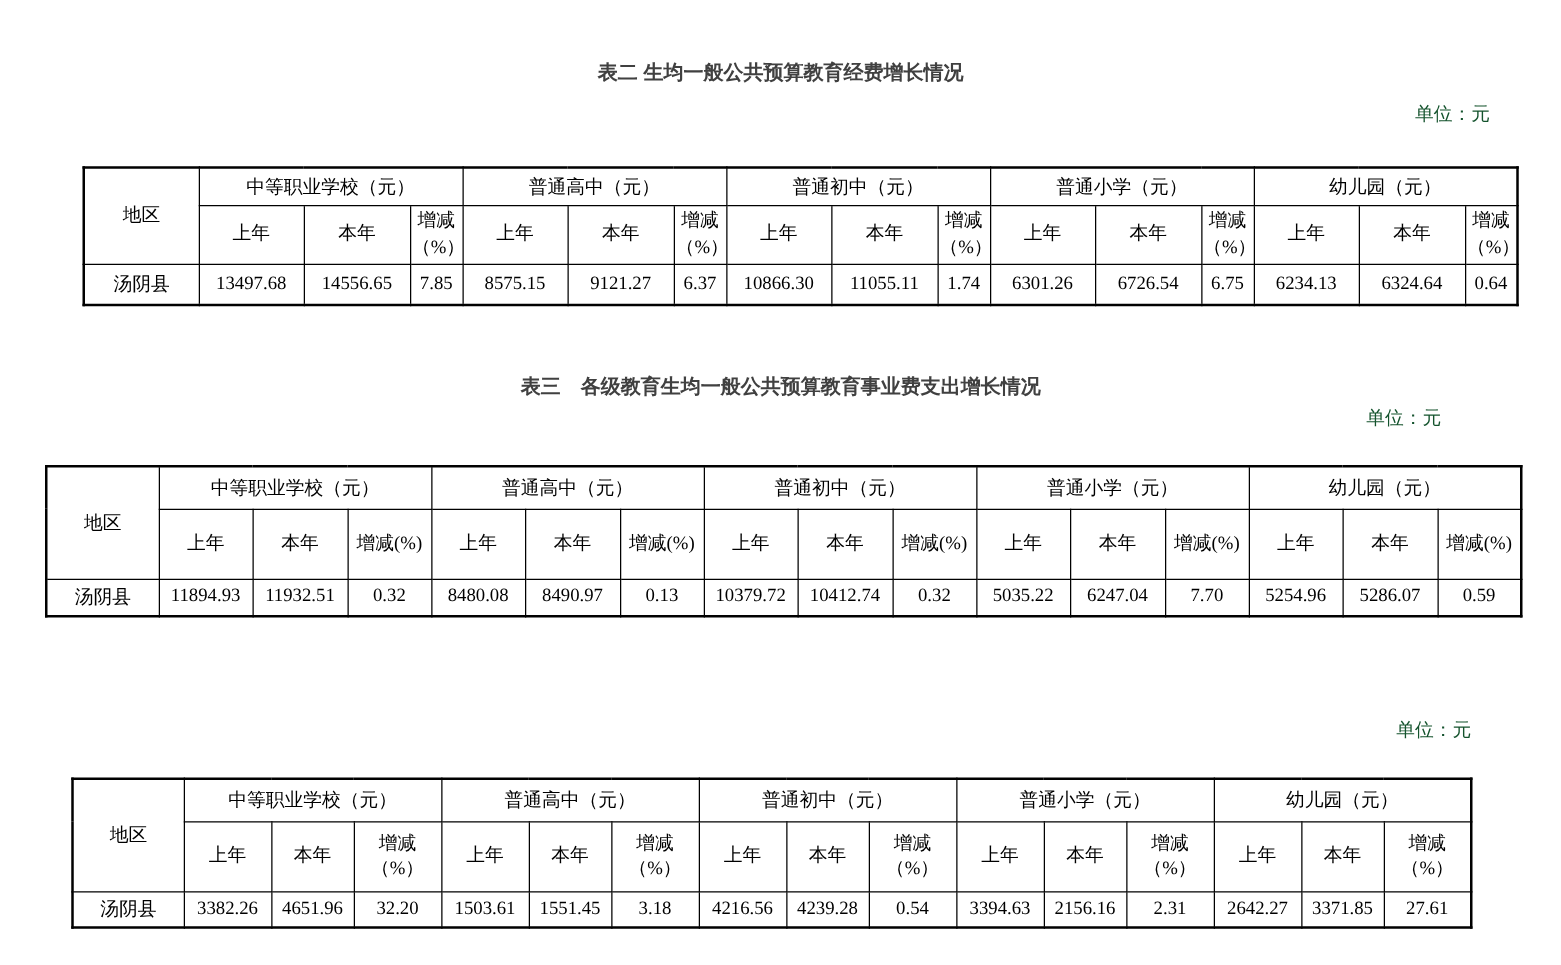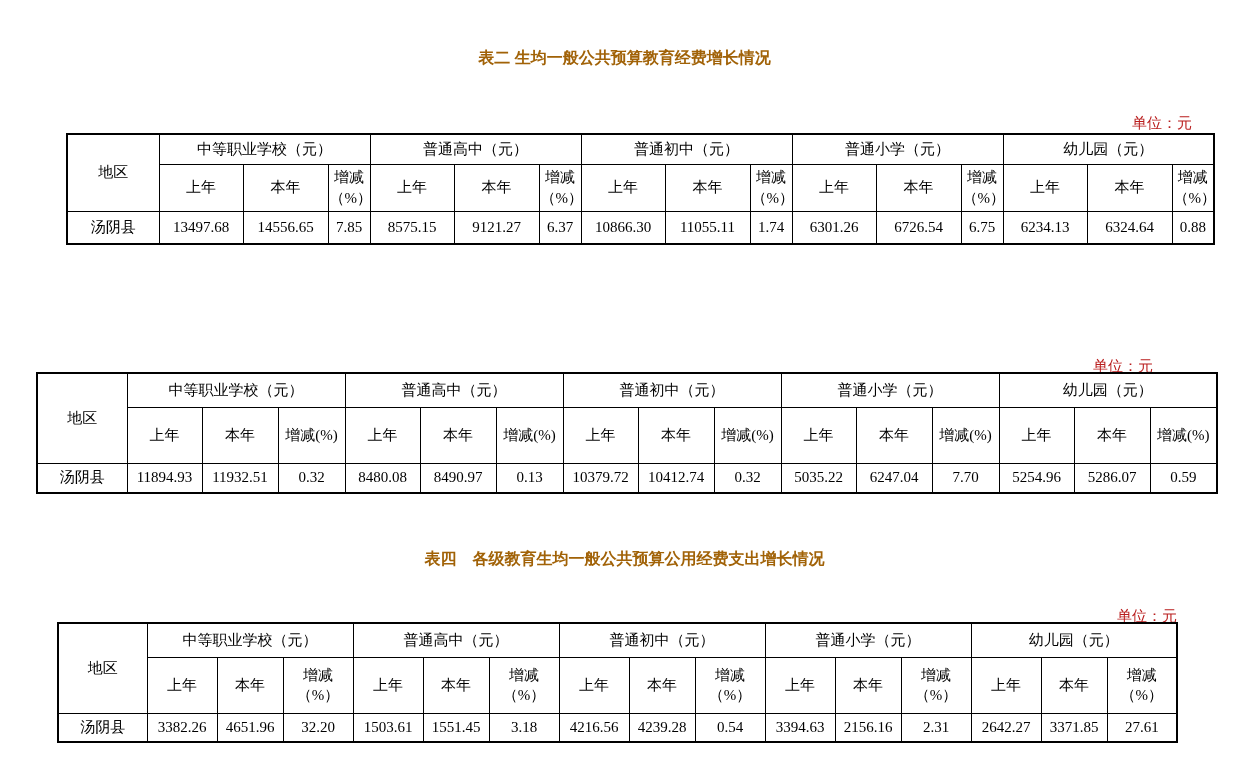--- a/index.html
+++ b/index.html
@@ -8,30 +8,29 @@
     width:1249px;height:772px;
     background:#ffffff;
     font-family:"Liberation Serif","DejaVu Serif",serif;
     color:#000;
     overflow:hidden;
   }
   .tbl-title{
     position:absolute;left:0;width:100%;
     text-align:center;
     font-family:"Liberation Sans","DejaVu Sans",sans-serif;
-    font-weight:bold;font-size:16px;color:#a16207;
+    font-weight:bold;font-size:16px;color:#404040;
     white-space:pre;
   }
   .title-1{top:48px;}
   .title-2{top:299px;}
   .title-3{top:549px;}
   .unit{
-    position:absolute;font-size:15px;color:#b91c1c;
+    position:absolute;font-size:15px;color:#14532d;
     font-family:Liberation Serif, serif;
-    margin-top:32px;
   }
   .unit-1{top:82px;right:57px;}
   .unit-2{top:325px;right:96px;}
   .unit-3{top:575px;right:72px;}
   table{
     position:absolute;
     border-collapse:collapse;
     table-layout:fixed;
     border:2px solid #000;
   }
@@ -138,25 +137,26 @@
           <td class="val">9121.27</td>
           <td class="val">6.37</td>
           <td class="val">10866.30</td>
           <td class="val">11055.11</td>
           <td class="val">1.74</td>
           <td class="val">6301.26</td>
           <td class="val">6726.54</td>
           <td class="val">6.75</td>
           <td class="val">6234.13</td>
           <td class="val">6324.64</td>
-          <td class="val">0.88</td>
+          <td class="val">0.64</td>
         </tr>
       </tbody>
     </table>
 
+  <div class="tbl-title title-2">表三　各级教育生均一般公共预算教育事业费支出增长情况</div>
   <div class="unit unit-2">单位：元</div>
   <table class="t3">
       <colgroup>
         <col class="c-region">
         <col class="c-prev">
         <col class="c-curr">
         <col class="c-chg">
         <col class="c-prev">
         <col class="c-curr">
         <col class="c-chg">
@@ -212,21 +212,20 @@
           <td class="val">5035.22</td>
           <td class="val">6247.04</td>
           <td class="val">7.70</td>
           <td class="val">5254.96</td>
           <td class="val">5286.07</td>
           <td class="val">0.59</td>
         </tr>
       </tbody>
     </table>
 
-  <div class="tbl-title title-3">表四　各级教育生均一般公共预算公用经费支出增长情况</div>
   <div class="unit unit-3">单位：元</div>
   <table class="t4">
       <colgroup>
         <col class="c-region">
         <col class="c-prev">
         <col class="c-curr">
         <col class="c-chg">
         <col class="c-prev">
         <col class="c-curr">
         <col class="c-chg">

